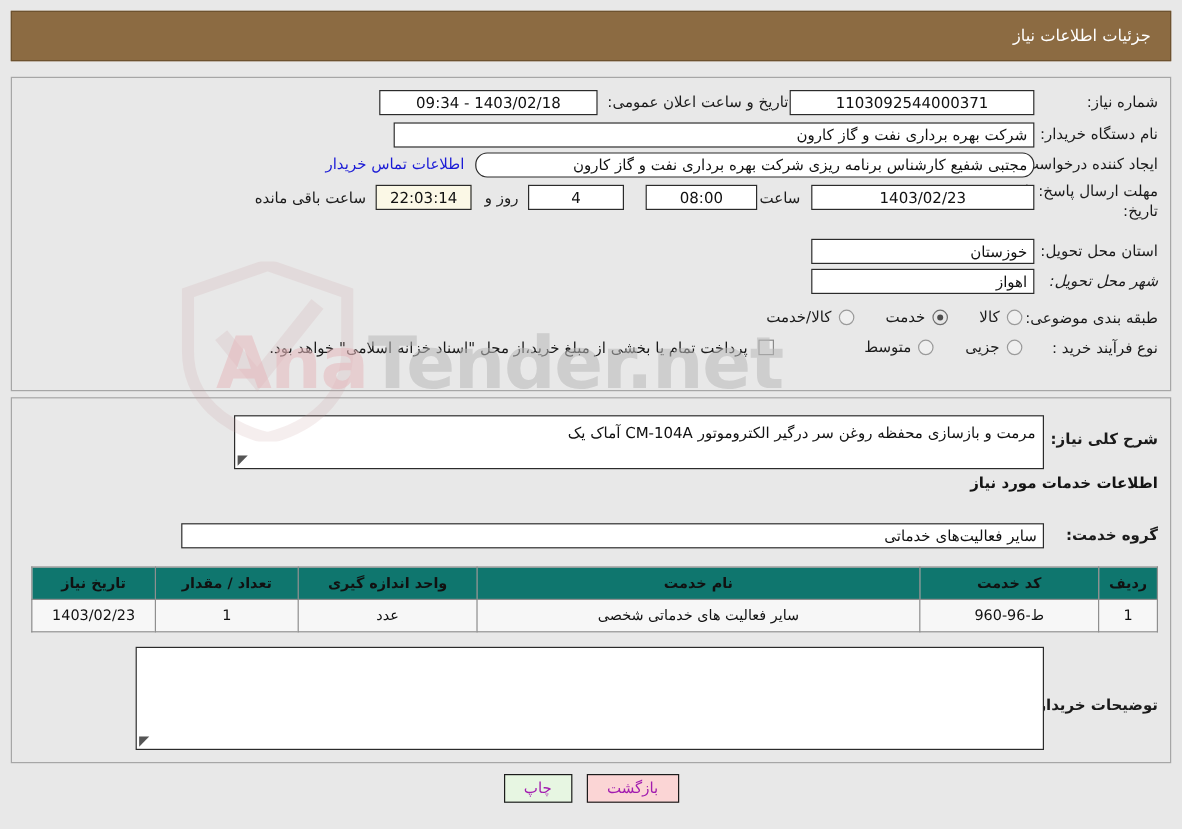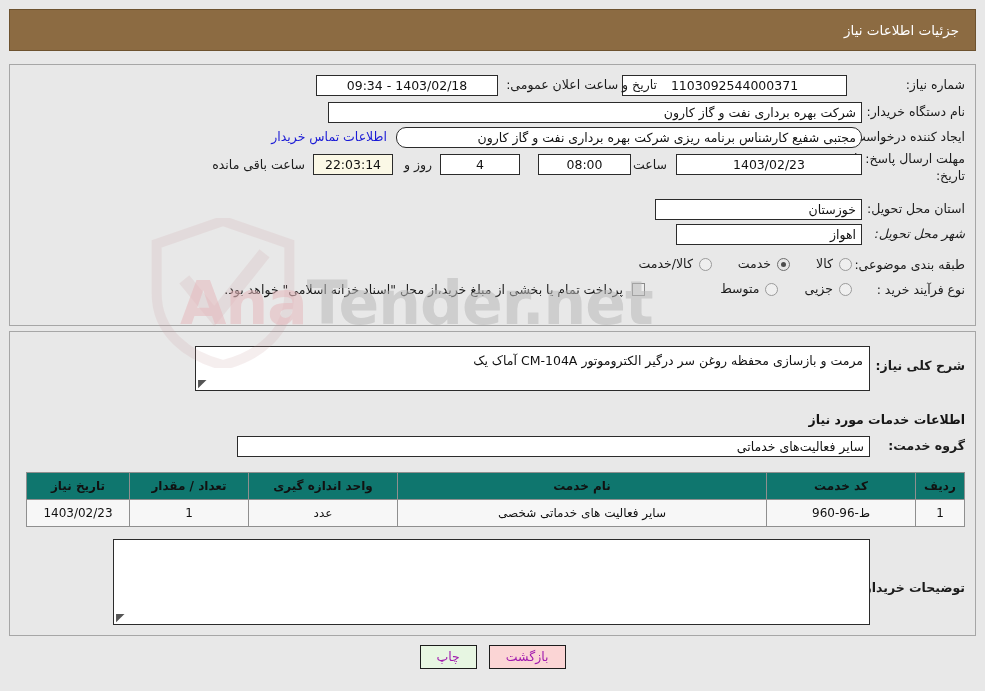--- a/index.html
+++ b/index.html
@@ -241,21 +241,21 @@
 
   <div class="header-bar">
     <span class="header-title">جزئیات اطلاعات نیاز</span>
   </div>
 
   <div class="panel panel-top">
 
     <div class="row" style="top:12px; right:10px;">
       <span class="lbl">شماره نیاز:</span>
     </div>
-    <div class="fld center" style="position:absolute; top:10px; right:128px; width:225px;">1103092544000371</div>
+    <div class="fld center" style="position:absolute; top:10px; right:113px; width:204px;">1103092544000371</div>
 
     <div class="row" style="top:12px; right:318px;">
       <span class="lbl">تاریخ و ساعت اعلان عمومی:</span>
     </div>
     <div class="fld center" style="position:absolute; top:10px; right:477px; width:182px;">1403/02/18 - 09:34</div>
 
     <div class="row" style="top:39px; right:10px;">
       <span class="lbl">نام دستگاه خریدار:</span>
     </div>
     <div class="fld right" style="position:absolute; top:37px; right:113px; width:534px;">شرکت بهره برداری نفت و گاز کارون</div>
@@ -274,21 +274,21 @@
     <span class="lbl" style="position:absolute; top:92px; right:308px;">ساعت</span>
     <div class="fld center" style="position:absolute; top:89px; right:344px; width:93px;">08:00</div>
     <div class="fld center" style="position:absolute; top:89px; right:455px; width:80px;">4</div>
     <span class="lbl" style="position:absolute; top:92px; right:543px;">روز و</span>
     <div class="fld cream center" style="position:absolute; top:89px; right:582px; width:80px;">22:03:14</div>
     <span class="lbl" style="position:absolute; top:92px; right:670px;">ساعت باقی مانده</span>
 
     <div class="row" style="top:136px; right:10px;">
       <span class="lbl">استان محل تحویل:</span>
     </div>
-    <div class="fld right" style="position:absolute; top:134px; right:113px; width:207px;">خوزستان</div>
+    <div class="fld right" style="position:absolute; top:134px; right:113px; width:186px;">خوزستان</div>
 
     <div class="row" style="top:161px; right:10px;font-style:italic;">
       <span class="lbl">شهر محل تحویل:</span>
     </div>
     <div class="fld right" style="position:absolute; top:159px; right:113px; width:186px;">اهواز</div>
 
     <div class="row" style="top:192px; right:10px;">
       <span class="lbl">طبقه بندی موضوعی:</span>
     </div>
     <div class="row" style="top:191px; right:123px;">
@@ -324,24 +324,24 @@
   </div>
 
   <div class="panel panel-mid">
 
     <span class="lbl bold" style="position:absolute; top:26px; right:10px;">شرح کلی نیاز:</span>
     <div class="ta" style="position:absolute; top:14px; right:105px; width:675px; height:45px;">
       <span>مرمت و بازسازی محفظه روغن سر درگیر الکتروموتور CM-104A آماک یک</span>
       <span class="grip">◥</span>
     </div>
 
-    <div class="sec-head" style="top:80px; right:10px;">اطلاعات خدمات مورد نیاز</div>
+    <div class="sec-head" style="top:63px; right:10px;">اطلاعات خدمات مورد نیاز</div>
 
     <span class="lbl bold" style="position:absolute; top:106px; right:10px;">گروه خدمت:</span>
-    <div class="fld right" style="position:absolute; top:104px; right:105px; width:633px;">سایر فعالیت‌های خدماتی</div>
+    <div class="fld right" style="position:absolute; top:104px; right:105px; width:719px;">سایر فعالیت‌های خدماتی</div>
 
     <table class="tbl" style="top:140px; right:10px; width:884px;">
       <thead>
         <tr>
           <th style="width:40px;">ردیف</th>
           <th style="width:140px;">کد خدمت</th>
           <th style="width:360px;">نام خدمت</th>
           <th style="width:140px;">واحد اندازه گیری</th>
           <th style="width:110px;">تعداد / مقدار</th>
           <th style="width:94px;">تاریخ نیاز</th>

